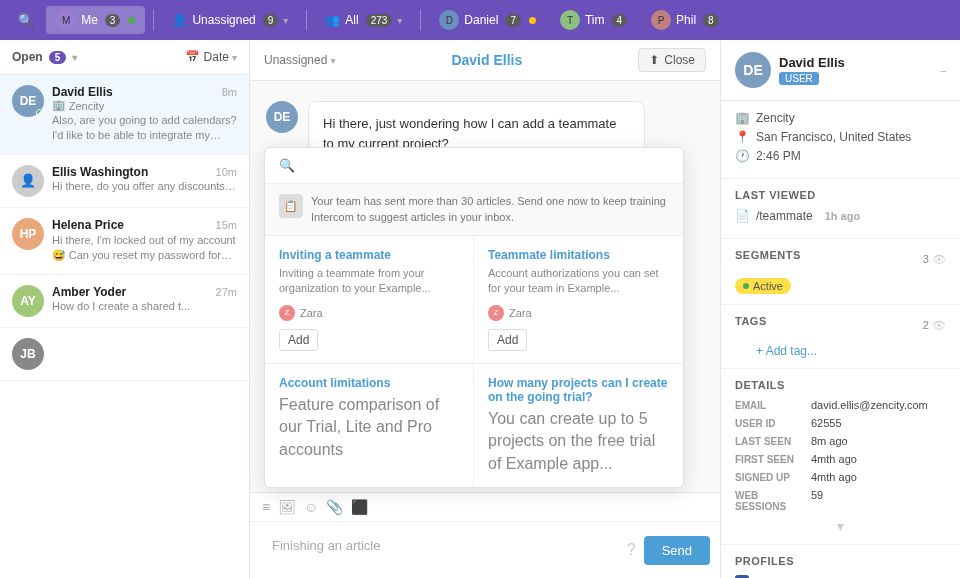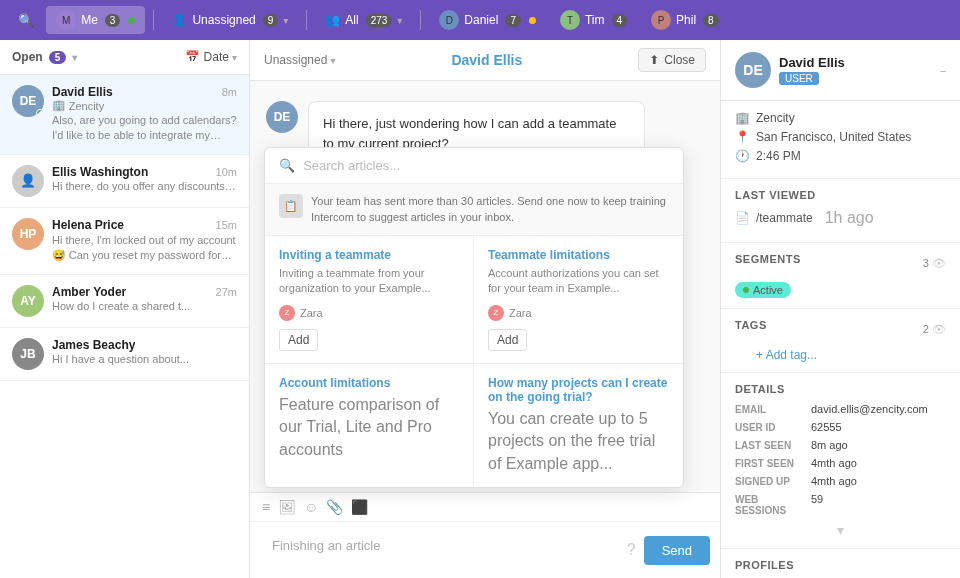--- a/index.html
+++ b/index.html
@@ -92,21 +92,21 @@
     .user-big-avatar { width: 36px; height: 36px; border-radius: 50%; background: #7B9EC0; display: flex; align-items: center; justify-content: center; font-size: 14px; color: white; font-weight: bold; }
     .user-name-badge { }
     .user-name { font-size: 13px; font-weight: 600; color: #222; }
     .user-badge { display: inline-block; background: #5B9BD5; color: white; font-size: 10px; padding: 1px 6px; border-radius: 3px; margin-top: 2px; }
     .right-section { padding: 10px 14px; border-bottom: 1px solid #f0f0f0; }
     .right-row { display: flex; align-items: center; gap: 6px; font-size: 12px; color: #555; margin-bottom: 5px; }
     .right-icon { color: #aaa; font-size: 12px; }
     .section-title { font-size: 11px; font-weight: 700; color: #666; text-transform: uppercase; letter-spacing: 0.5px; margin-bottom: 8px; }
     .section-title-row { display: flex; justify-content: space-between; align-items: center; margin-bottom: 8px; }
     .section-count { font-size: 11px; color: #888; }
-    .tag-badge { display: inline-flex; align-items: center; gap: 4px; background: #5eead4; border-radius: 10px; padding: 2px 8px; font-size: 11px; color: #555; margin-right: 4px; }
+    .tag-badge { display: inline-flex; align-items: center; gap: 4px; background: #fde047; border-radius: 10px; padding: 2px 8px; font-size: 11px; color: #555; margin-right: 4px; }
     .add-tag { font-size: 12px; color: #4B9ED6; cursor: pointer; margin-left: 21px; }
     .detail-row { display: flex; gap: 6px; margin-bottom: 6px; font-size: 11px; }
     .detail-label { color: #999; font-size: 10px; font-weight: 600; text-transform: uppercase; width: 70px; flex-shrink: 0; margin-top: 1px; }
     .detail-value { color: #444; }
     .profile-row { display: flex; gap: 6px; margin-bottom: 5px; font-size: 11px; align-items: center; }
     .profile-icon { width: 14px; height: 14px; border-radius: 3px; display: flex; align-items: center; justify-content: center; font-size: 9px; color: white; flex-shrink: 0; }
     .profile-icon.fb { background: #3b5998; }
     .more-arrow { color: #ccc; cursor: pointer; text-align: center; font-size: 14px; }
 
     .chevron { font-size: 10px; color: #aaa; }
@@ -232,27 +232,20 @@
           <div class="conv-header-row">
             <span class="conv-name">Amber Yoder</span>
             <span class="conv-time">27m</span>
           </div>
           <div class="conv-preview">How do I create a shared t...</div>
         </div>
       </div>
 
       <div class="conv-item">
         <div class="conv-avatar" style="background:#888;">JB</div>
-        <div class="conv-content">
-          <div class="conv-header-row">
-            <span class="conv-name">James Beachy</span>
-            <span class="conv-time"></span>
-          </div>
-          <div class="conv-preview">Hi I have a question about...</div>
-        </div>
       </div>
 
     </div>
   </div>
 
   <div class="middle-panel">
     <div class="middle-header">
       <div class="middle-header-left">
         <div class="assign-badge">
           <span>Unassigned</span>
@@ -276,21 +269,20 @@
           <div class="message-meta">
             <span>Sent from App via Chrome  10 mins ago</span>
           </div>
         </div>
       </div>
     </div>
 
     <div class="article-dropdown">
       <div class="article-search">
         <span style="color:#bbb;">🔍</span>
-        <input type="text" placeholder="Search articles..." style="">
       </div>
       <div class="article-notice">
         <div style="width:24px;height:24px;border-radius:4px;background:#ddd;display:flex;align-items:center;justify-content:center;flex-shrink:0;">📋</div>
         <span>Your team has sent more than 30 articles. Send one now to keep training Intercom to suggest articles in your inbox.</span>
       </div>
       <div class="article-grid">
         <div class="article-card">
           <div class="article-card-title">Inviting a teammate</div>
           <div class="article-card-desc">Inviting a teammate from your organization to your Example...</div>
           <div class="article-card-author">
@@ -364,21 +356,21 @@
         <span class="right-icon">🕐</span>
         <span>2:46 PM</span>
       </div>
     </div>
 
     <div class="right-section">
       <div class="section-title">Last Viewed</div>
       <div class="right-row">
         <span class="right-icon">📄</span>
         <span>/teammate</span>
-        <span style="color:#aaa;font-size:16px;margin-left:6px;">1h ago</span>
+        <span style="color:#aaa;font-size:11px;margin-left:6px;font-weight:bold;">1h ago</span>
       </div>
     </div>
 
     <div class="right-section">
       <div class="section-title-row">
         <span class="section-title">Segments</span>
         <span class="section-count">
           <span>3</span>
           <span style="color:#ccc;">👁</span>
         </span>

